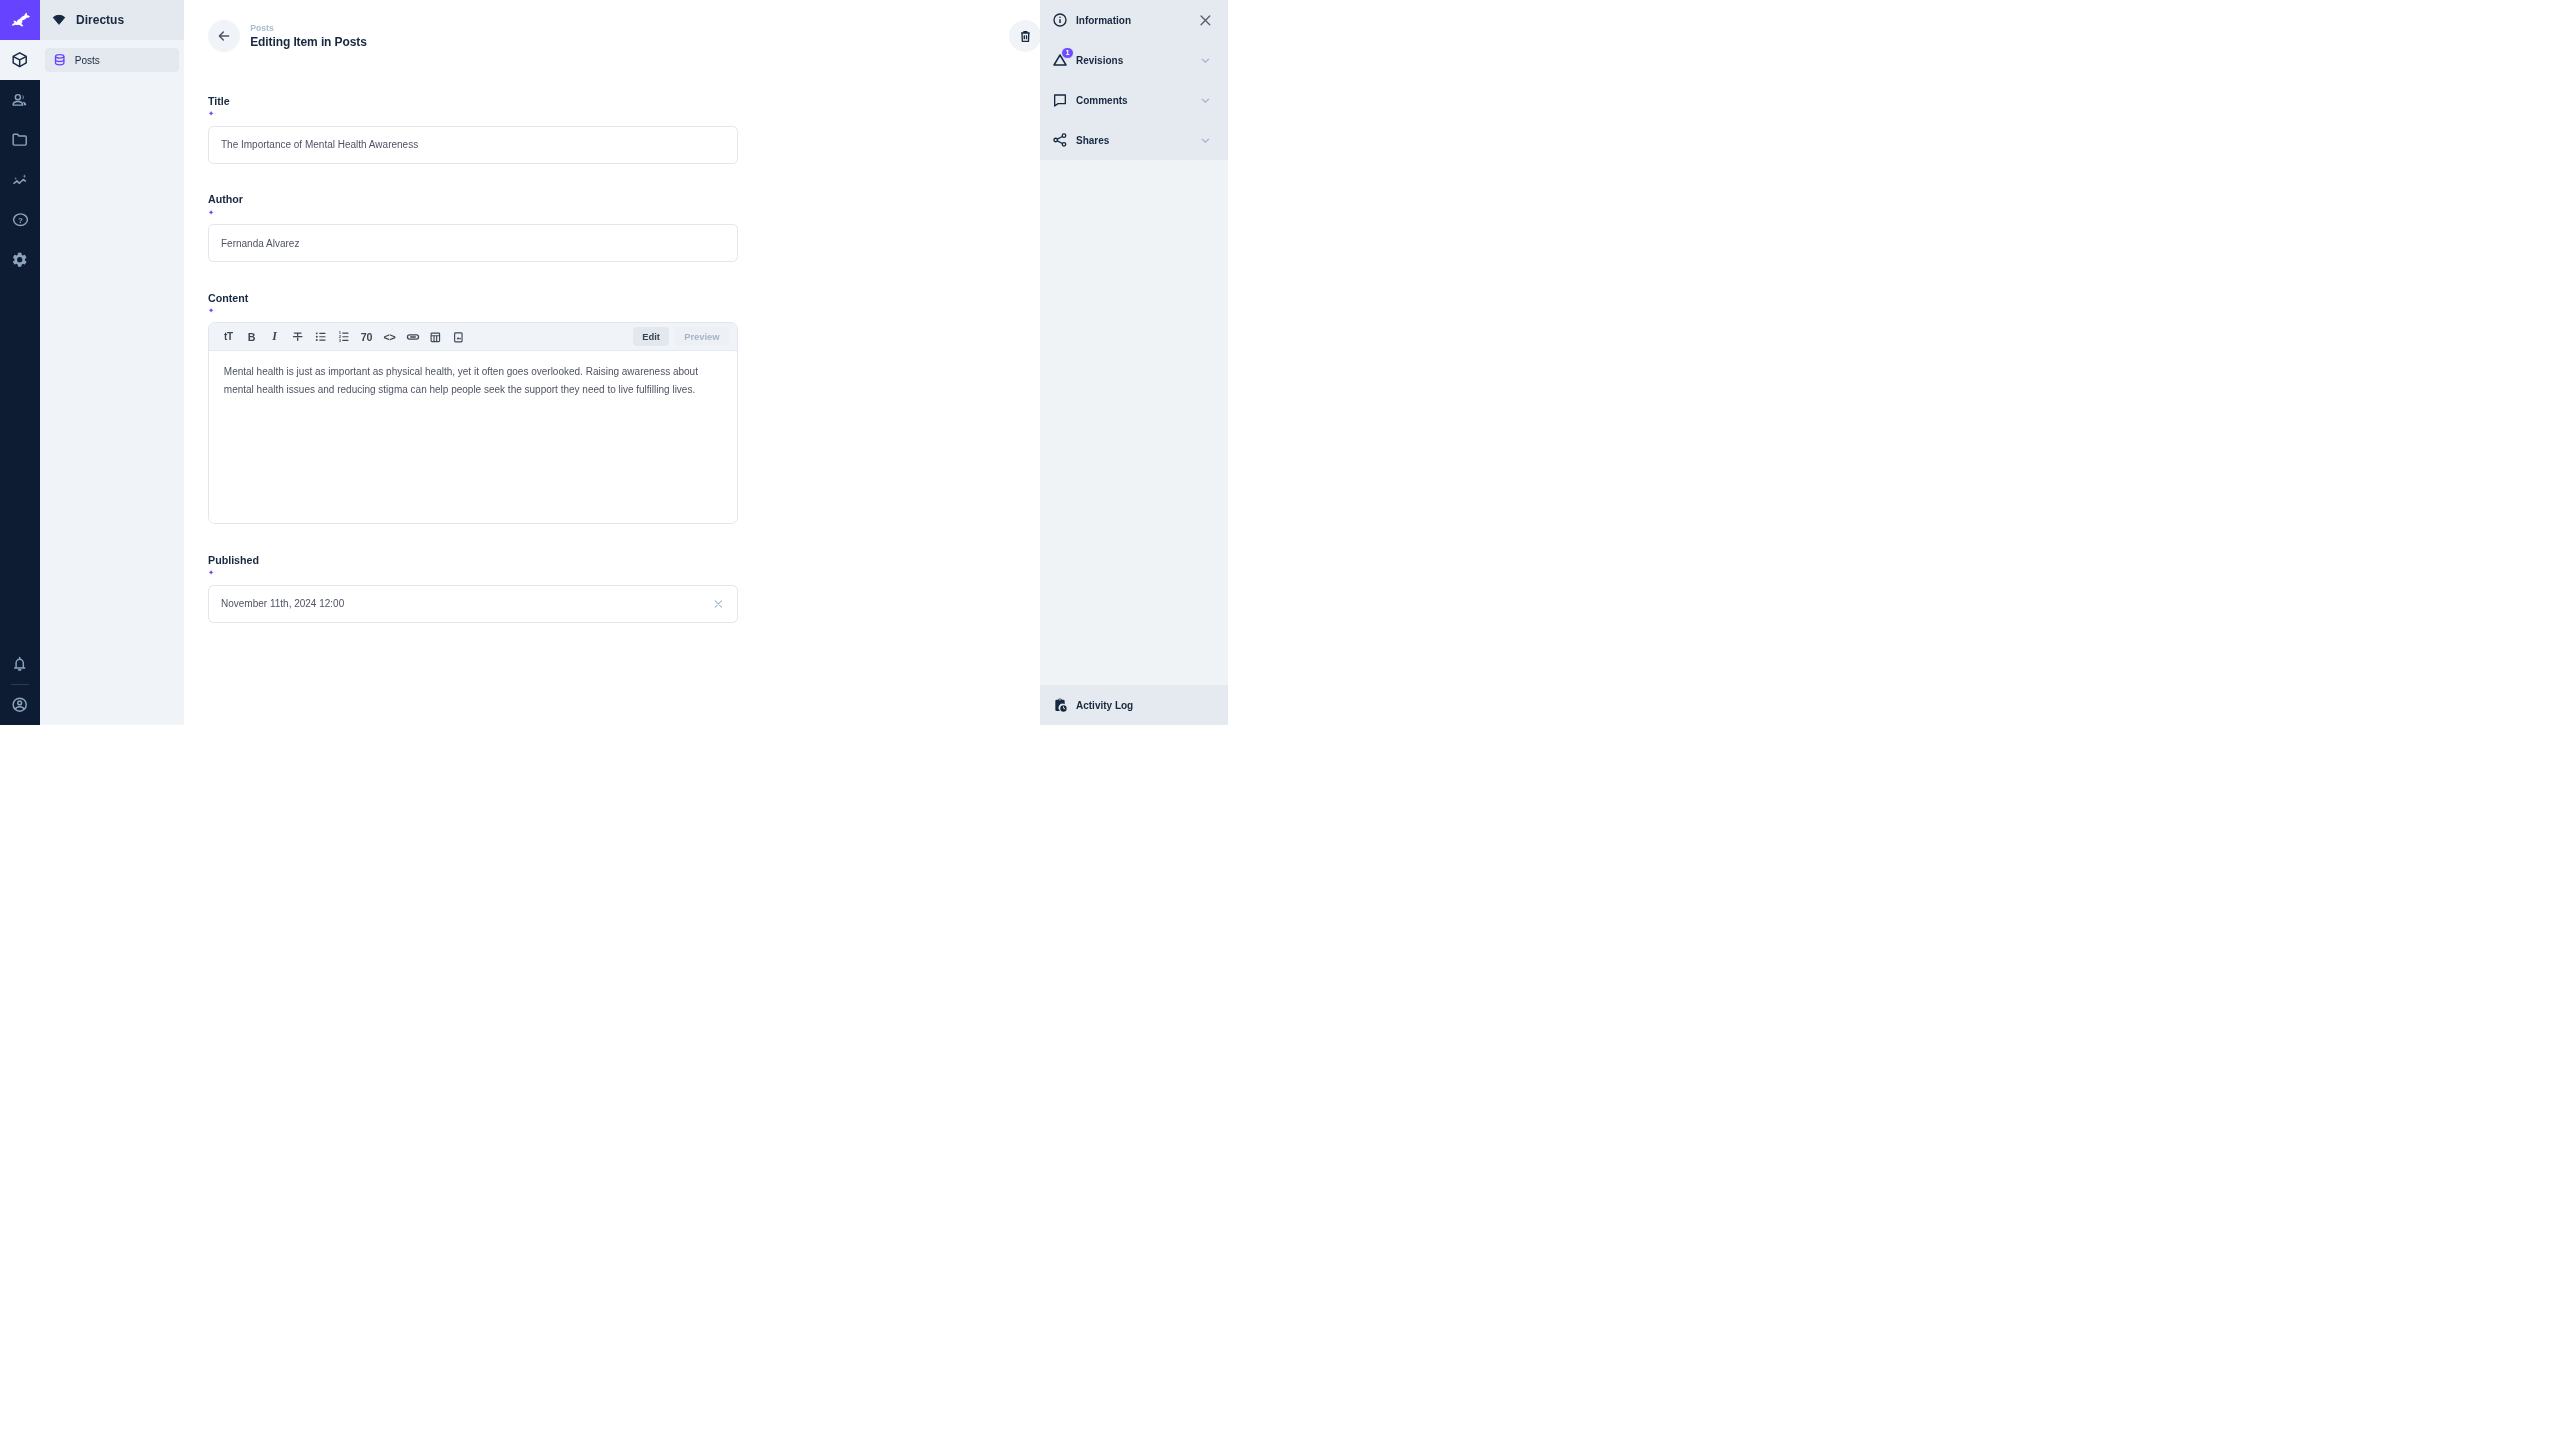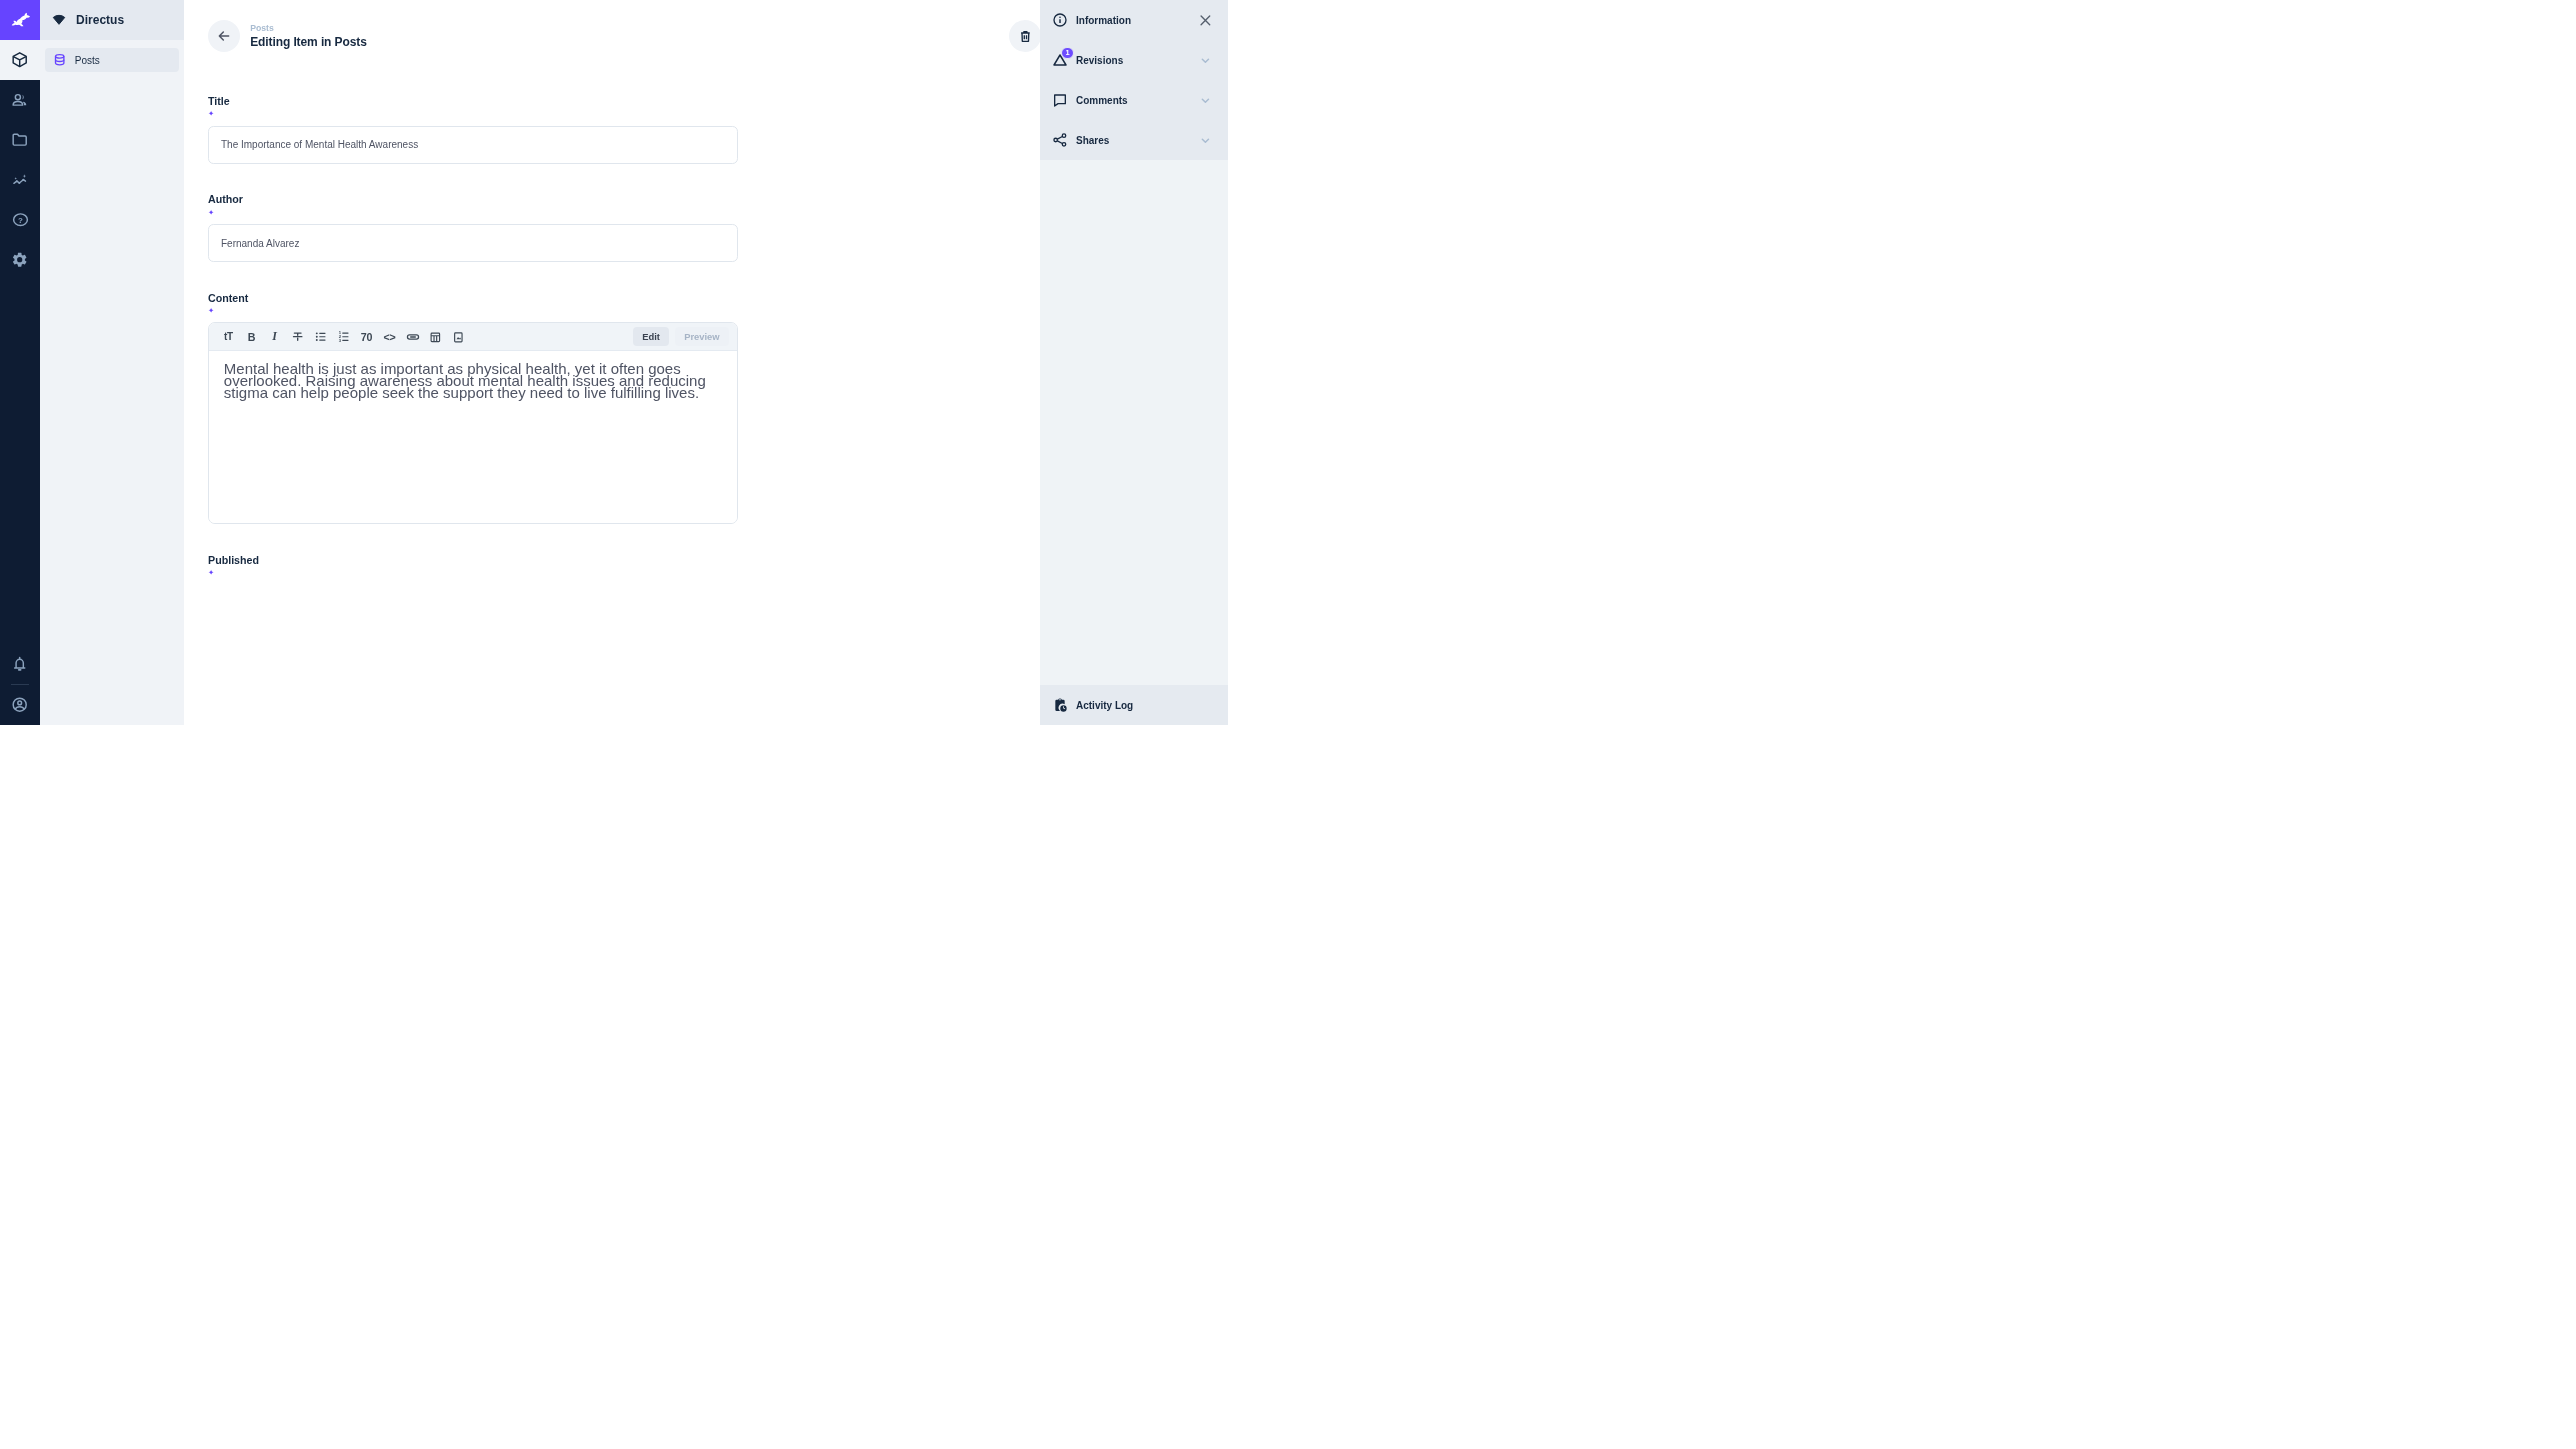--- a/index.html
+++ b/index.html
@@ -43,21 +43,21 @@
   .editor { border:1.3px solid #E0E6ED; border-radius:7px; overflow:hidden; }
   .editor-toolbar { height:28px; background:#F0F4F8; border-bottom:1.3px solid #E4EAF1; display:flex; align-items:center; padding:0 8px; }
   .tb-btn { width:23px; height:23px; display:flex; align-items:center; justify-content:center; color:#3D4854; cursor:pointer; flex:0 0 auto; }
   .tb-glyph { font-weight:800; font-size:10.7px; letter-spacing:-0.3px; }
   .tb-glyph.small-t { font-size:10px; }
   .tb-glyph.italic { font-style:italic; font-weight:700; font-family:"Liberation Serif","DejaVu Serif",serif; font-size:12px; }
   .editor-tabs { margin-left:auto; display:flex; gap:5.4px; }
   .editor-tab { height:19px; padding:0 9.4px; border-radius:4px; display:flex; align-items:center; font-size:9.4px; font-weight:600; cursor:pointer; }
   .editor-tab.active { background:#E3E8EF; color:#3A4250; }
   .editor-tab.inactive { background:#EDF1F6; color:#A7B4C6; }
-  .editor-body { height:172px; background:#fff; padding:12px 14.8px; font-size:15px; line-height:12px; color:#4F5464; }
+  .editor-body { height:172px; background:#fff; padding:12px 14.8px; font-size:10px; line-height:18px; color:#4F5464; }
   .editor-body p { max-width:493px; }
 
   .date-input { position:relative; }
   .clear-x { position:absolute; right:12px; top:50%; transform:translateY(-50%); color:#A9BCD1; cursor:pointer; display:flex; }
 
   
   .drawer { position:absolute; left:1040px; top:0; width:188px; height:725px; background:#EFF3F6; display:flex; flex-direction:column; }
   .drawer-rows { background:#E5EAF0; }
   .drawer-row { height:40px; display:flex; align-items:center; padding:0 14.8px 0 12px; cursor:pointer; }
   .drawer-icon { width:16px; height:16px; color:#172940; position:relative; flex:0 0 auto; }
@@ -321,20 +321,28 @@
             <p>Mental health is just as important as physical health, yet it often goes overlooked. Raising awareness about mental health issues and reducing stigma can help people seek the support they need to live fulfilling lives.</p>
           </div>
         </div>
       </div>
 
       <div class="field">
         <div class="field-label">
           <span>Published</span>
             <span class="req">✦</span>
         </div>
+        <div class="text-input date-input">
+          <span>November 11th, 2024 12:00</span>
+          <span class="clear-x">
+            <svg width="12.7" height="12.7" viewBox="0 0 24 24" fill="none" stroke="currentColor" stroke-width="2.4" stroke-linecap="round">
+              <path d="M6 6l12 12M18 6 6 18"></path>
+            </svg>
+          </span>
+        </div>
       </div>
 
     </div>
   </div>
 
   <div class="drawer">
     <div class="drawer-rows">
 
       <div class="drawer-row">
         <span class="drawer-icon">

